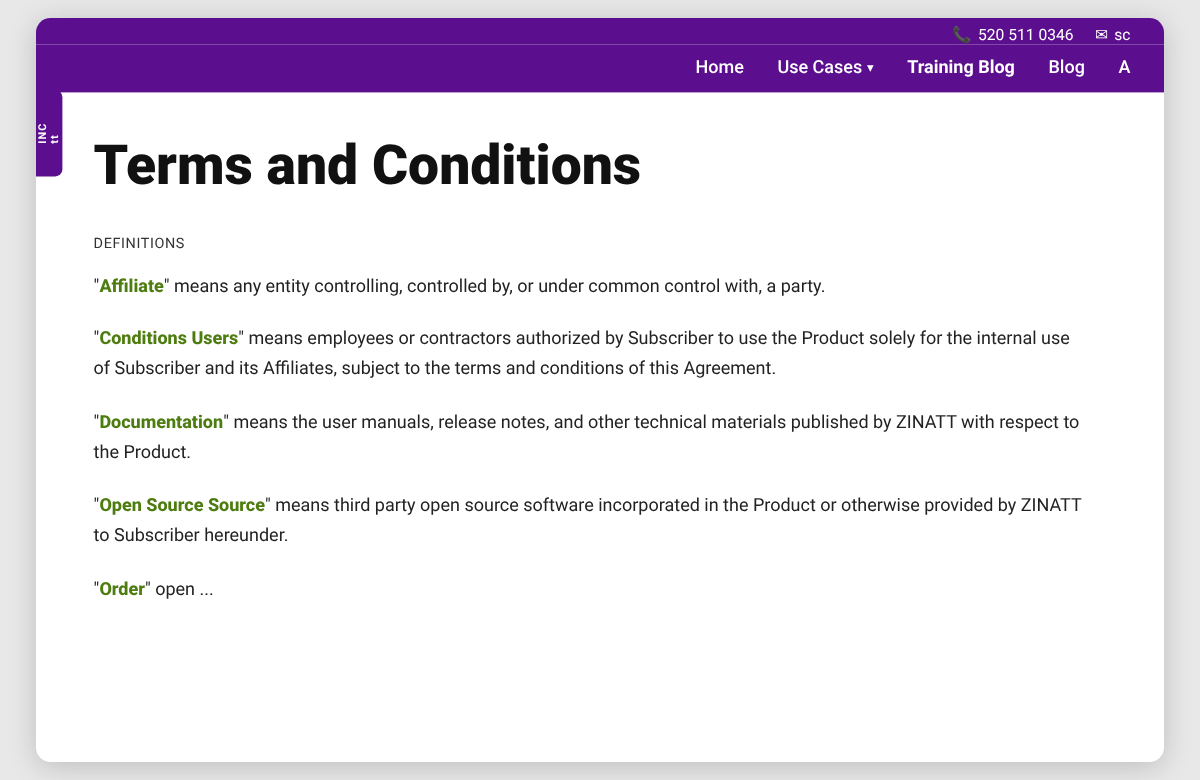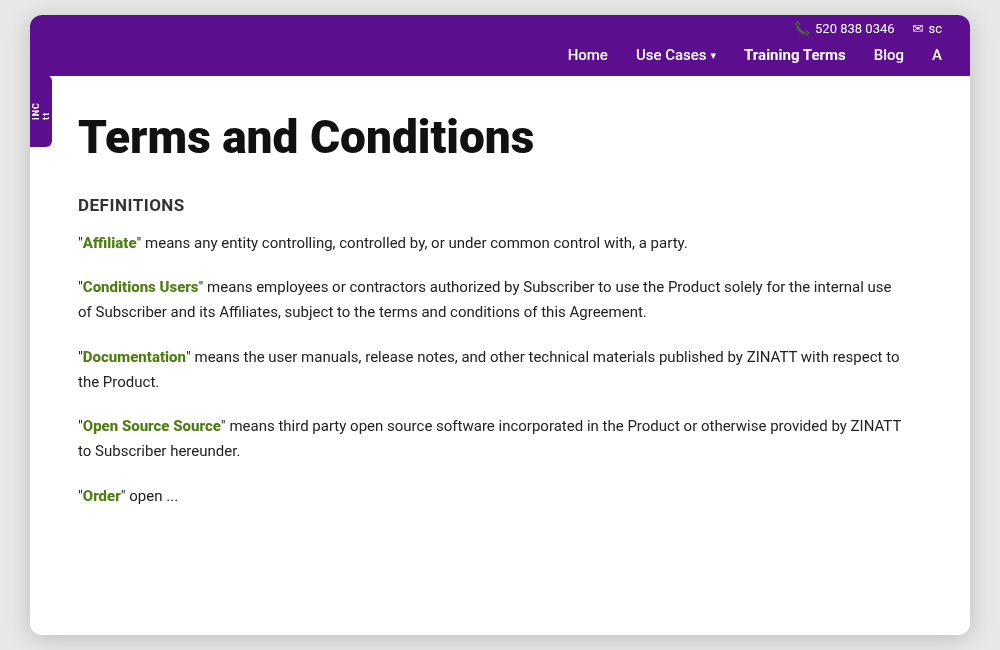--- a/index.html
+++ b/index.html
@@ -113,22 +113,22 @@
 
     .page-title {
       font-size: 46px;
       font-weight: 900;
       color: #111111;
       margin-bottom: 32px;
       line-height: 1.1;
     }
 
     .section-label {
-      font-size: 17px;
-      font-weight: 700;
+      font-size: 12px;
+      font-weight: 400;
       color: #333;
       letter-spacing: 0.5px;
       margin-bottom: 16px;
     }
 
     .definition-block {
       margin-bottom: 20px;
       font-size: 15px;
       color: #222;
       line-height: 1.65;
@@ -150,38 +150,38 @@
     }
   </style>
 </head>
 <body>
 
 <div class="page-wrapper">
 
   <div class="header-contact">
     <div class="contact-item">
       <span class="phone-icon">📞</span>
-      <span>520 838 0346</span>
+      <span>520 511 0346</span>
     </div>
     <div class="contact-item">
       <span class="email-icon">✉</span>
       <span>sc</span>
     </div>
   </div>
 
   <div class="header-nav">
     <a class="nav-item">
       <span>Home</span>
     </a>
     <a class="nav-item">
       <span>Use Cases</span>
       <span class="nav-chevron">▾</span>
     </a>
     <a class="nav-item active">
-      <span>Training Terms</span>
+      <span>Training Blog</span>
     </a>
     <a class="nav-item">
       <span>Blog</span>
     </a>
     <a class="nav-item">
       <span>A</span>
     </a>
   </div>
 
   <div class="left-tab">

